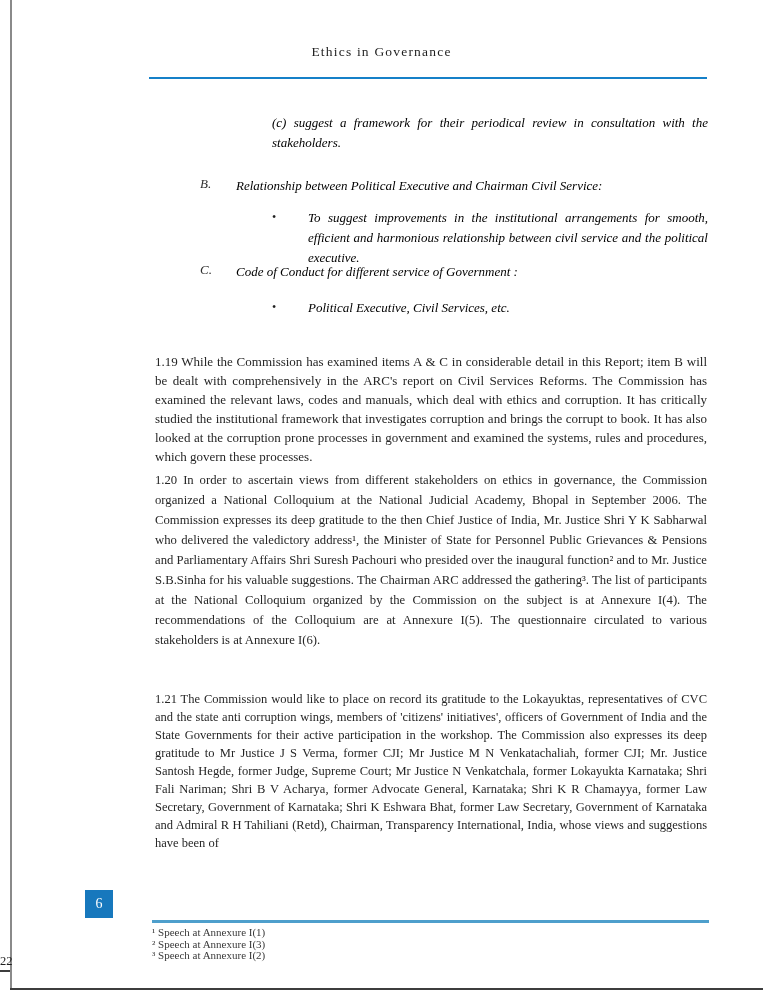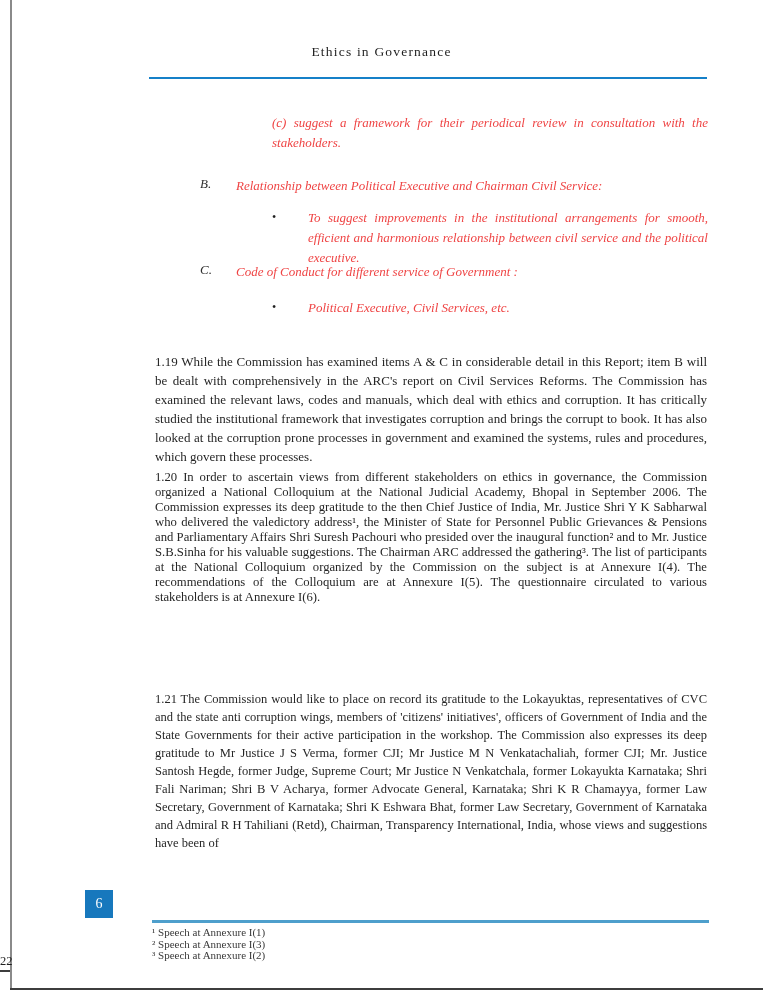--- a/index.html
+++ b/index.html
@@ -18,40 +18,40 @@
   .left-tick     { position: absolute; left: 0; top: 970px; width: 10px; height: 2px; background: #3d3d3d; }
 
   
   .header-title {
     position: absolute; top: 44px; left: 0; width: 100%;
     text-align: center; font-size: 13.5px; letter-spacing: 1.2px; color: #1f1f1f;
   }
   .header-rule { position: absolute; left: 149px; top: 77px; width: 558px; height: 2px; background: #1580c8; }
 
   
-  .outline-text { font-style: italic; font-size: 13px; line-height: 20px; color: #ef4444; }
+  .outline-text { font-style: italic; font-size: 13px; line-height: 20px; color: #000000; }
   .sub-item-c   { position: absolute; left: 272px; top: 113px; width: 436px; text-align: justify; }
   .outline-row  { position: absolute; left: 200px; width: 508px; display: flex; }
   .row-b   { top: 176px; }
   .bul-1   { top: 208px; }
   .row-c   { top: 262px; }
   .bul-2   { top: 298px; }
   .outline-label  { width: 36px; flex: none; font-style: italic; font-size: 13px; }
   .outline-body   { flex: 1; text-align: justify; }
   .bullet-row     { position: absolute; left: 272px; width: 436px; display: flex; }
   .bullet-glyph   { width: 36px; flex: none; font-size: 12px; color: #1f1f1f; padding-top: 2px; }
   .bullet-body    { flex: 1; text-align: justify; font-family: Liberation Serif, serif; }
 
   
   .para {
     position: absolute; left: 155px; width: 552px;
     font-size: 13px; line-height: 19px; text-align: justify; color: #262626;
   }
   .p119 { top: 352px; }
-  .p120 { top: 470px; font-size: 12.7px; line-height: 15px; }
+  .p120 { top: 470px; font-size: 12.7px; line-height: 20px; }
   .p121 { top: 690px; font-size: 12.5px; line-height: 18px; }
 
   
   .chapter-badge {
     position: absolute; left: 85px; top: 890px; width: 28px; height: 28px;
     background: #1778bd; color: #ffffff;
     display: flex; align-items: center; justify-content: center;
     font-size: 14px;
   }
   .footer-rule { position: absolute; left: 152px; top: 920px; width: 557px; height: 3px; background: #4e9fcc; }

